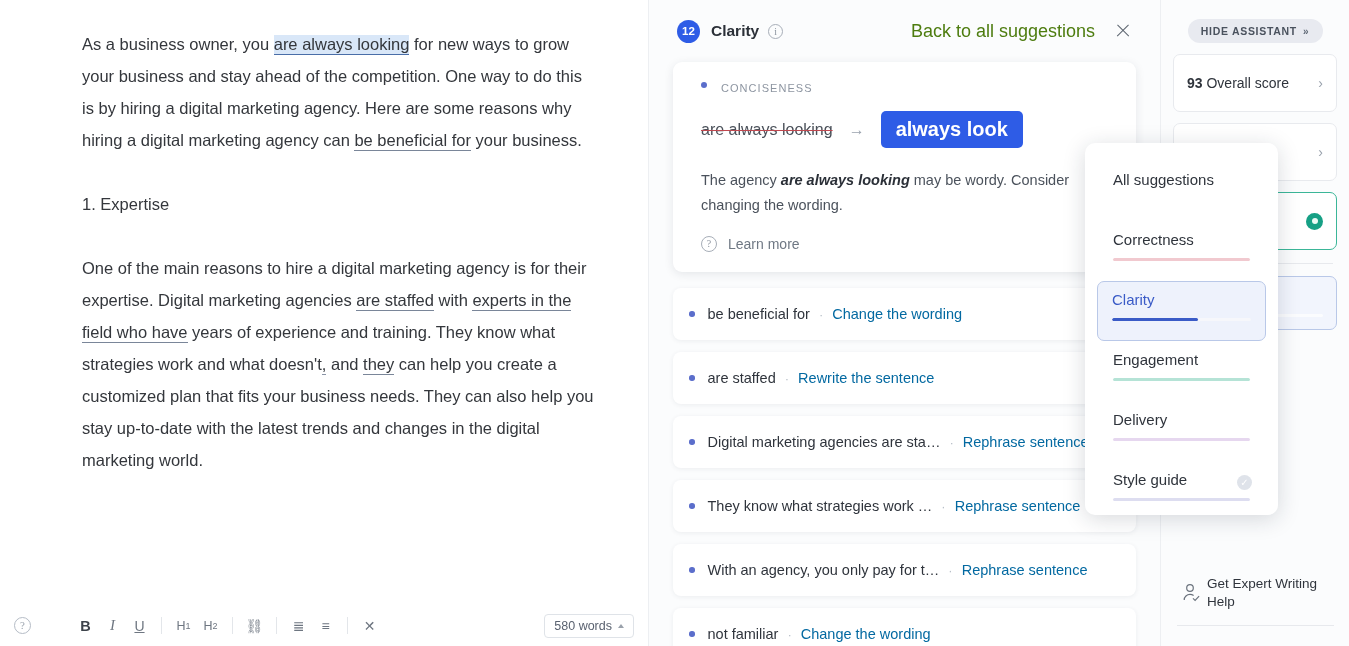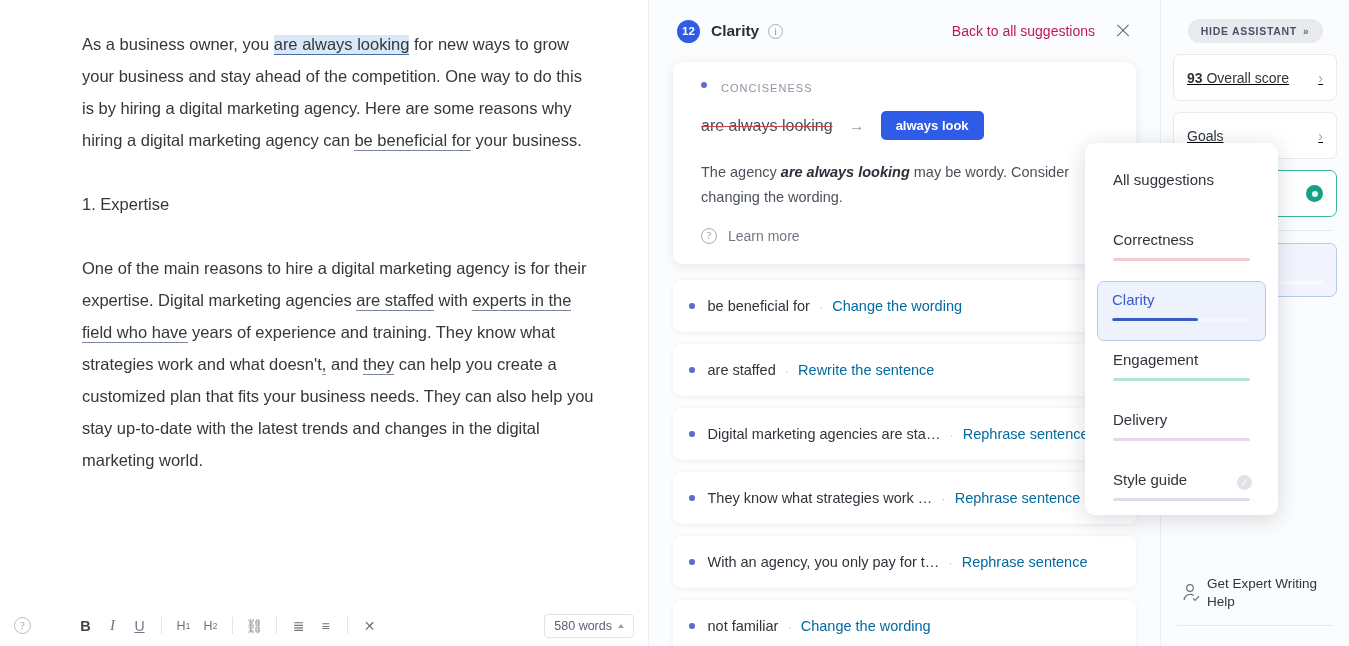--- a/index.html
+++ b/index.html
@@ -110,21 +110,21 @@
     margin-left: 11px; font-size: 15.5px; font-weight: bold; color: #2b3038;
     cursor: pointer;
   }
   .info-icon {
     margin-left: 9px; width: 15px; height: 15px; border-radius: 50%;
     border: 1.2px solid #a7aeb8; color: #8b939e;
     font-size: 10px; line-height: 13px; text-align: center;
     font-family: "Liberation Serif", serif; cursor: pointer;
   }
   .head-spacer { flex: 1; }
-  .back-link { font-size: 14px; color: #be185d; cursor: pointer; }
+  .back-link { font-size: 18px; color: #4d7c0f; cursor: pointer; }
   .close-x {
     margin-left: 19px; width: 18px; height: 18px; cursor: pointer;
     position: relative;
   }
   .close-x::before, .close-x::after {
     content: ""; position: absolute; left: 1px; top: 8px;
     width: 16px; height: 1.4px; background: #5c646f;
   }
   .close-x::before { transform: rotate(45deg); }
   .close-x::after { transform: rotate(-45deg); }
@@ -143,21 +143,21 @@
   }
   .repl-row { display: flex; align-items: center; margin-bottom: 20px; }
   .strike-old {
     font-size: 16px; color: #4a5059;
     text-decoration: line-through; text-decoration-color: #c0484f;
     text-decoration-thickness: 1.4px;
   }
   .arrow-ico { margin: 0 16px; color: #9aa2ad; font-size: 16px; }
   .repl-new {
     background: #2e5ce6; color: #fff;
-    font-size: 13px; font-weight: bold;
+    font-size: 20px; font-weight: bold;
     padding: 7px 15px; border-radius: 5px; cursor: pointer;
   }
   .expl {
     font-size: 14.5px; line-height: 25px; color: #4b525c;
     margin-bottom: 18px; max-width: 392px;
   }
   .expl b { font-weight: bold; font-style: italic; color: #2b3038; }
   .learn-row { display: flex; align-items: center; cursor: pointer; }
   .learn-q {
     width: 16px; height: 16px; border-radius: 50%;
@@ -216,23 +216,23 @@
   }
   .hide-btn {
     margin: 19px auto 0 auto; width: 135px; height: 24px;
     background: #e8eaf0; border-radius: 12px;
     font-size: 10.5px; font-weight: bold; letter-spacing: .7px;
     color: #4a525e; display: flex; align-items: center; justify-content: center;
     gap: 6px; cursor: pointer;
   }
   .hide-chev { font-size: 10px; color: #5f6875; }
   .side-card {
-    margin-top: 11px; height: 47px; background: #fff;
+    margin-top: 11px; height: 58px; background: #fff;
     border: 1px solid #e8eaee; border-radius: 7px;
-    display: flex; align-items: center; padding: 0 13px; cursor: pointer; text-decoration: underline;
+    display: flex; align-items: center; padding: 0 13px; cursor: pointer;
   }
   .sc-text { font-size: 14px; color: #2f343c; }
   .sc-text b { font-weight: bold; }
   .sc-spacer { flex: 1; }
   .chev-r { color: #9aa2ad; font-size: 14px; }
   .side-card.ggo { border: 1px solid #3bb698; }
   .bulb {
     width: 17px; height: 17px; border-radius: 50%;
     background: #16a085; position: relative;
     display: flex; align-items: center; justify-content: center;

